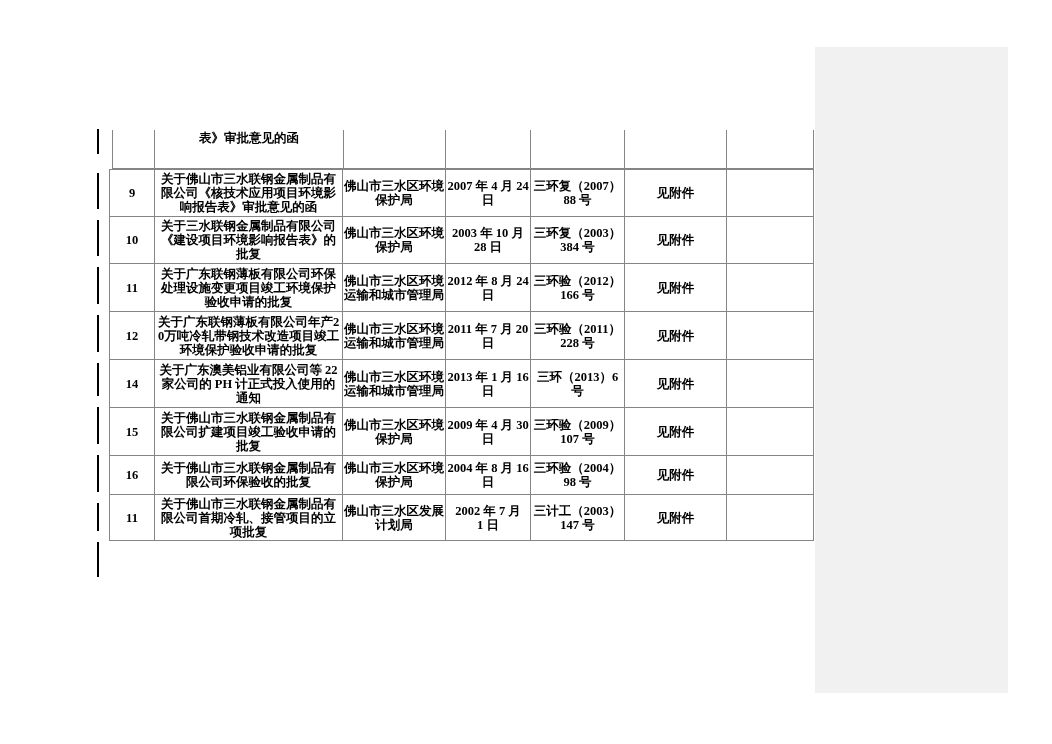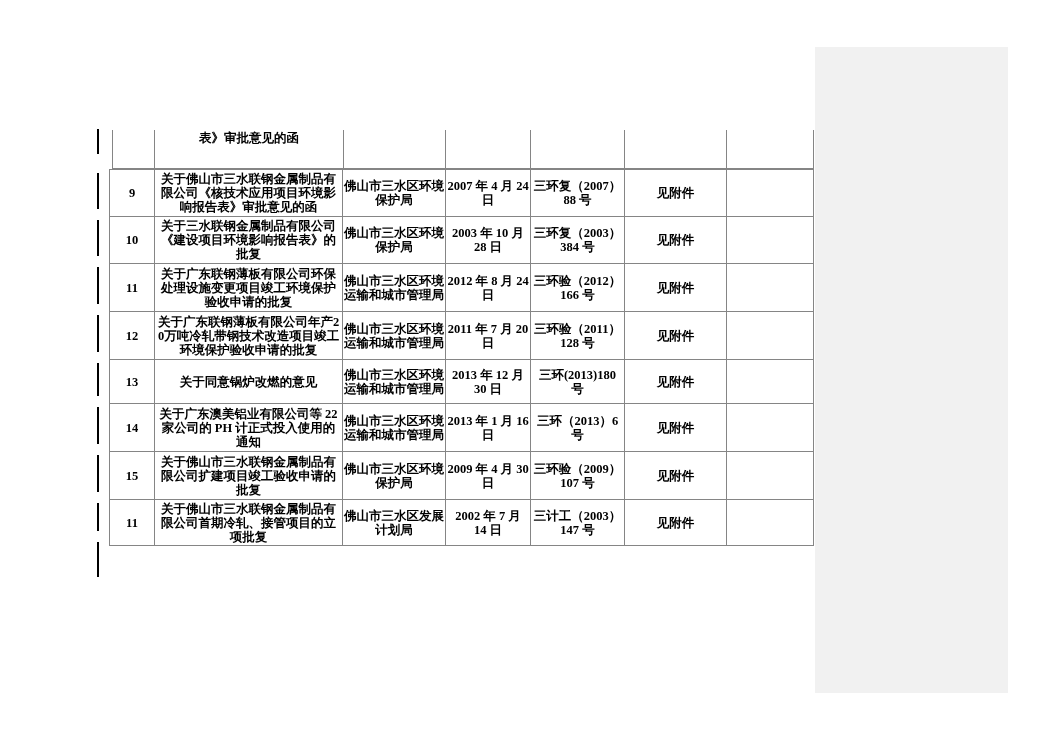--- a/index.html
+++ b/index.html
@@ -132,36 +132,21 @@
         <tr style="height: 48px;">
           <td>12</td>
           <td>关于广东联钢薄板有限公司年产20万吨冷轧带钢技术改造项目竣工环境保护验收申请的批复</td>
           <td>佛山市三水区环境运输和城市管理局</td>
           <td>
             <div>2011 年 7 月 20</div>
             <div>日</div>
           </td>
           <td>
             <div>三环验（2011）</div>
-            <div>128 号</div>
-          </td>
-          <td>见附件</td>
-          <td></td>
-        </tr>
-        <tr style="height: 44px;">
-          <td>13</td>
-          <td>关于同意锅炉改燃的意见</td>
-          <td>佛山市三水区环境运输和城市管理局</td>
-          <td>
-            <div>2013 年 12 月</div>
-            <div>30 日</div>
-          </td>
-          <td>
-            <div>三环(2013)180</div>
-            <div>号</div>
+            <div>228 号</div>
           </td>
           <td>见附件</td>
           <td></td>
         </tr>
         <tr style="height: 48px;">
           <td>14</td>
           <td>关于广东澳美铝业有限公司等 22 家公司的 PH 计正式投入使用的通知</td>
           <td>佛山市三水区环境运输和城市管理局</td>
           <td>
             <div>2013 年 1 月 16</div>
@@ -178,31 +163,46 @@
           <td>15</td>
           <td>关于佛山市三水联钢金属制品有限公司扩建项目竣工验收申请的批复</td>
           <td>佛山市三水区环境保护局</td>
           <td>
             <div>2009 年 4 月 30</div>
             <div>日</div>
           </td>
           <td>
             <div>三环验（2009）</div>
             <div>107 号</div>
+          </td>
+          <td>见附件</td>
+          <td></td>
+        </tr>
+        <tr style="height: 39px;">
+          <td>16</td>
+          <td>关于佛山市三水联钢金属制品有限公司环保验收的批复</td>
+          <td>佛山市三水区环境保护局</td>
+          <td>
+            <div>2004 年 8 月 16</div>
+            <div>日</div>
+          </td>
+          <td>
+            <div>三环验（2004）</div>
+            <div>98 号</div>
           </td>
           <td>见附件</td>
           <td></td>
         </tr>
         <tr style="height: 46px;">
           <td>11</td>
           <td>关于佛山市三水联钢金属制品有限公司首期冷轧、接管项目的立项批复</td>
           <td>佛山市三水区发展计划局</td>
           <td>
             <div>2002 年 7 月</div>
-            <div>14 日</div>
+            <div>1 日</div>
           </td>
           <td>
             <div>三计工（2003）</div>
             <div>147 号</div>
           </td>
           <td>见附件</td>
           <td></td>
         </tr>
       </tbody>
   </table>

